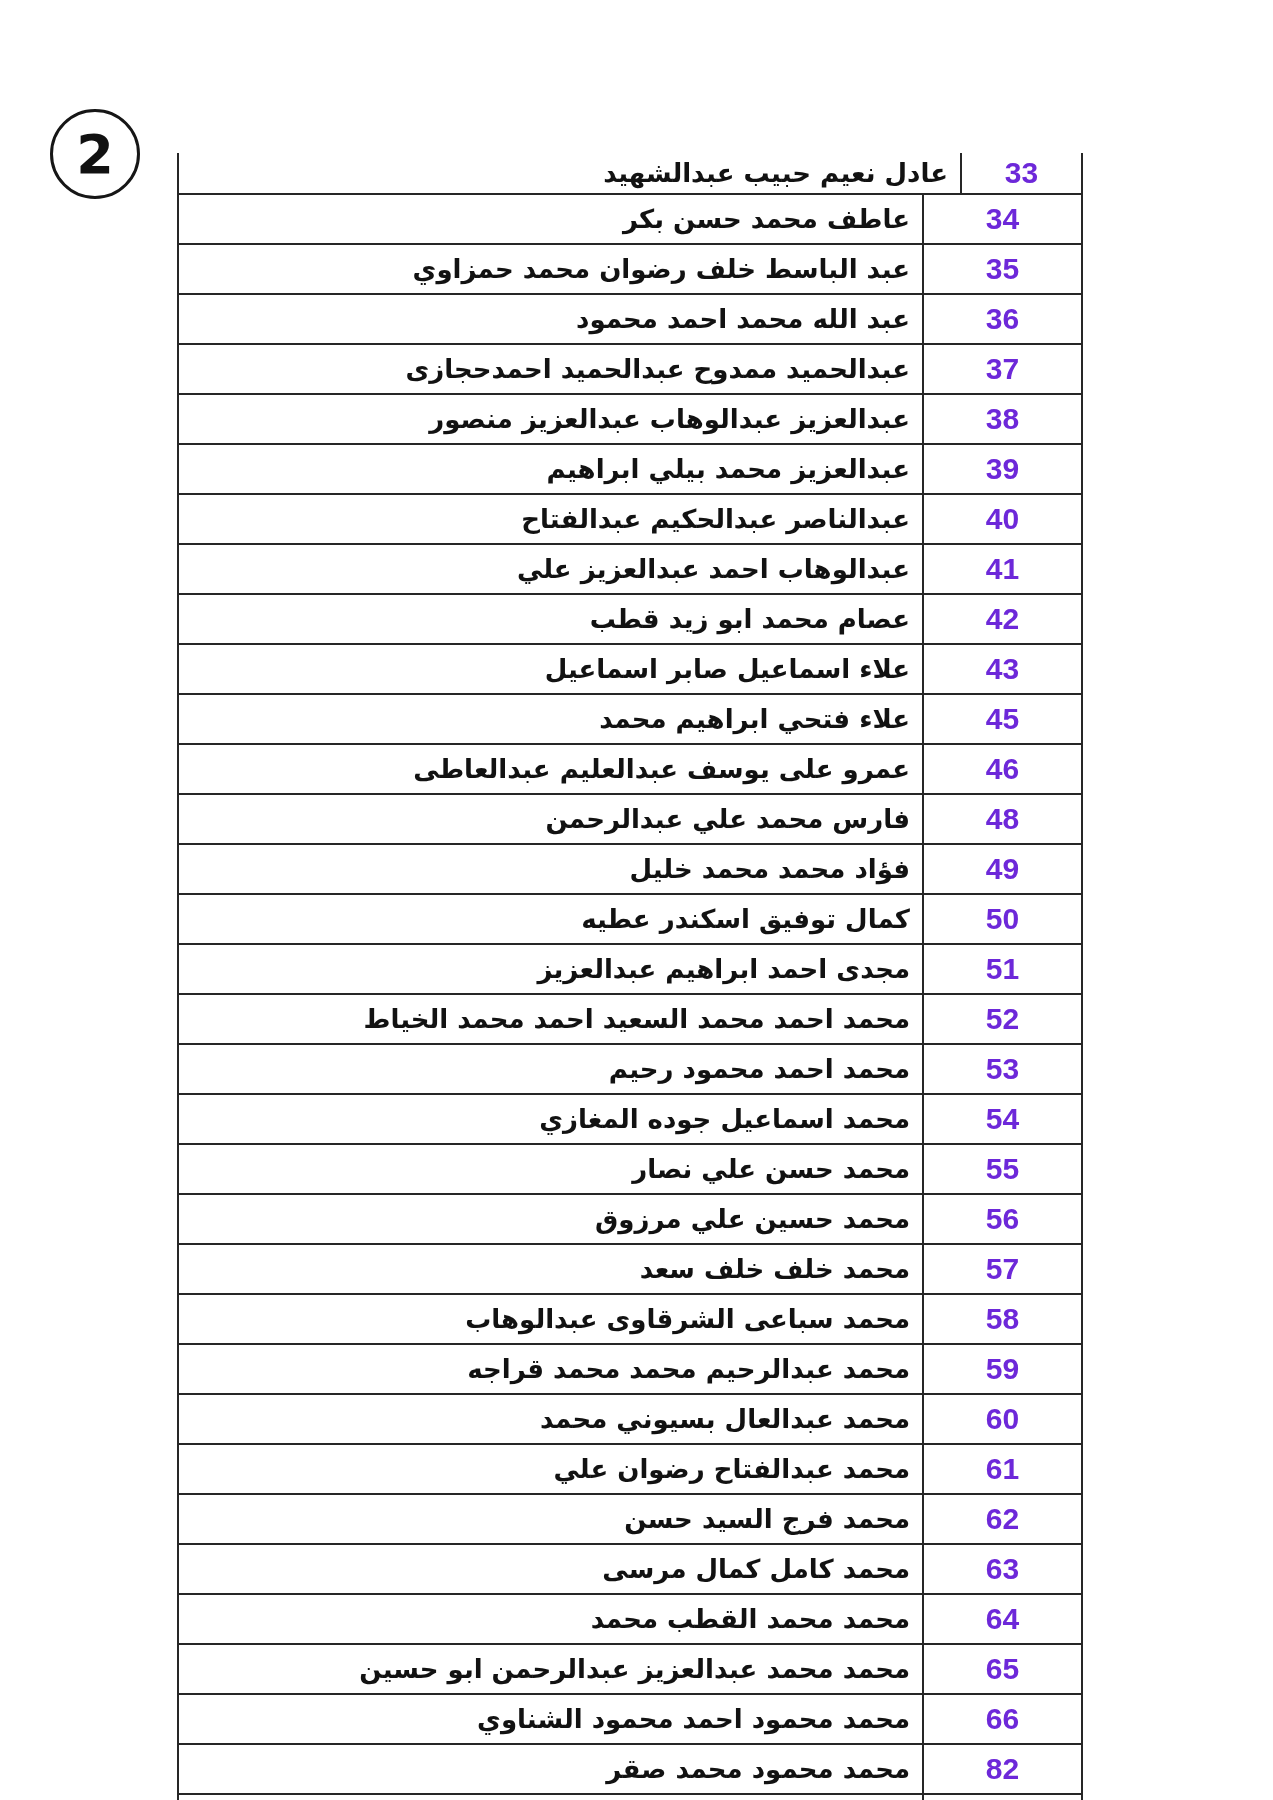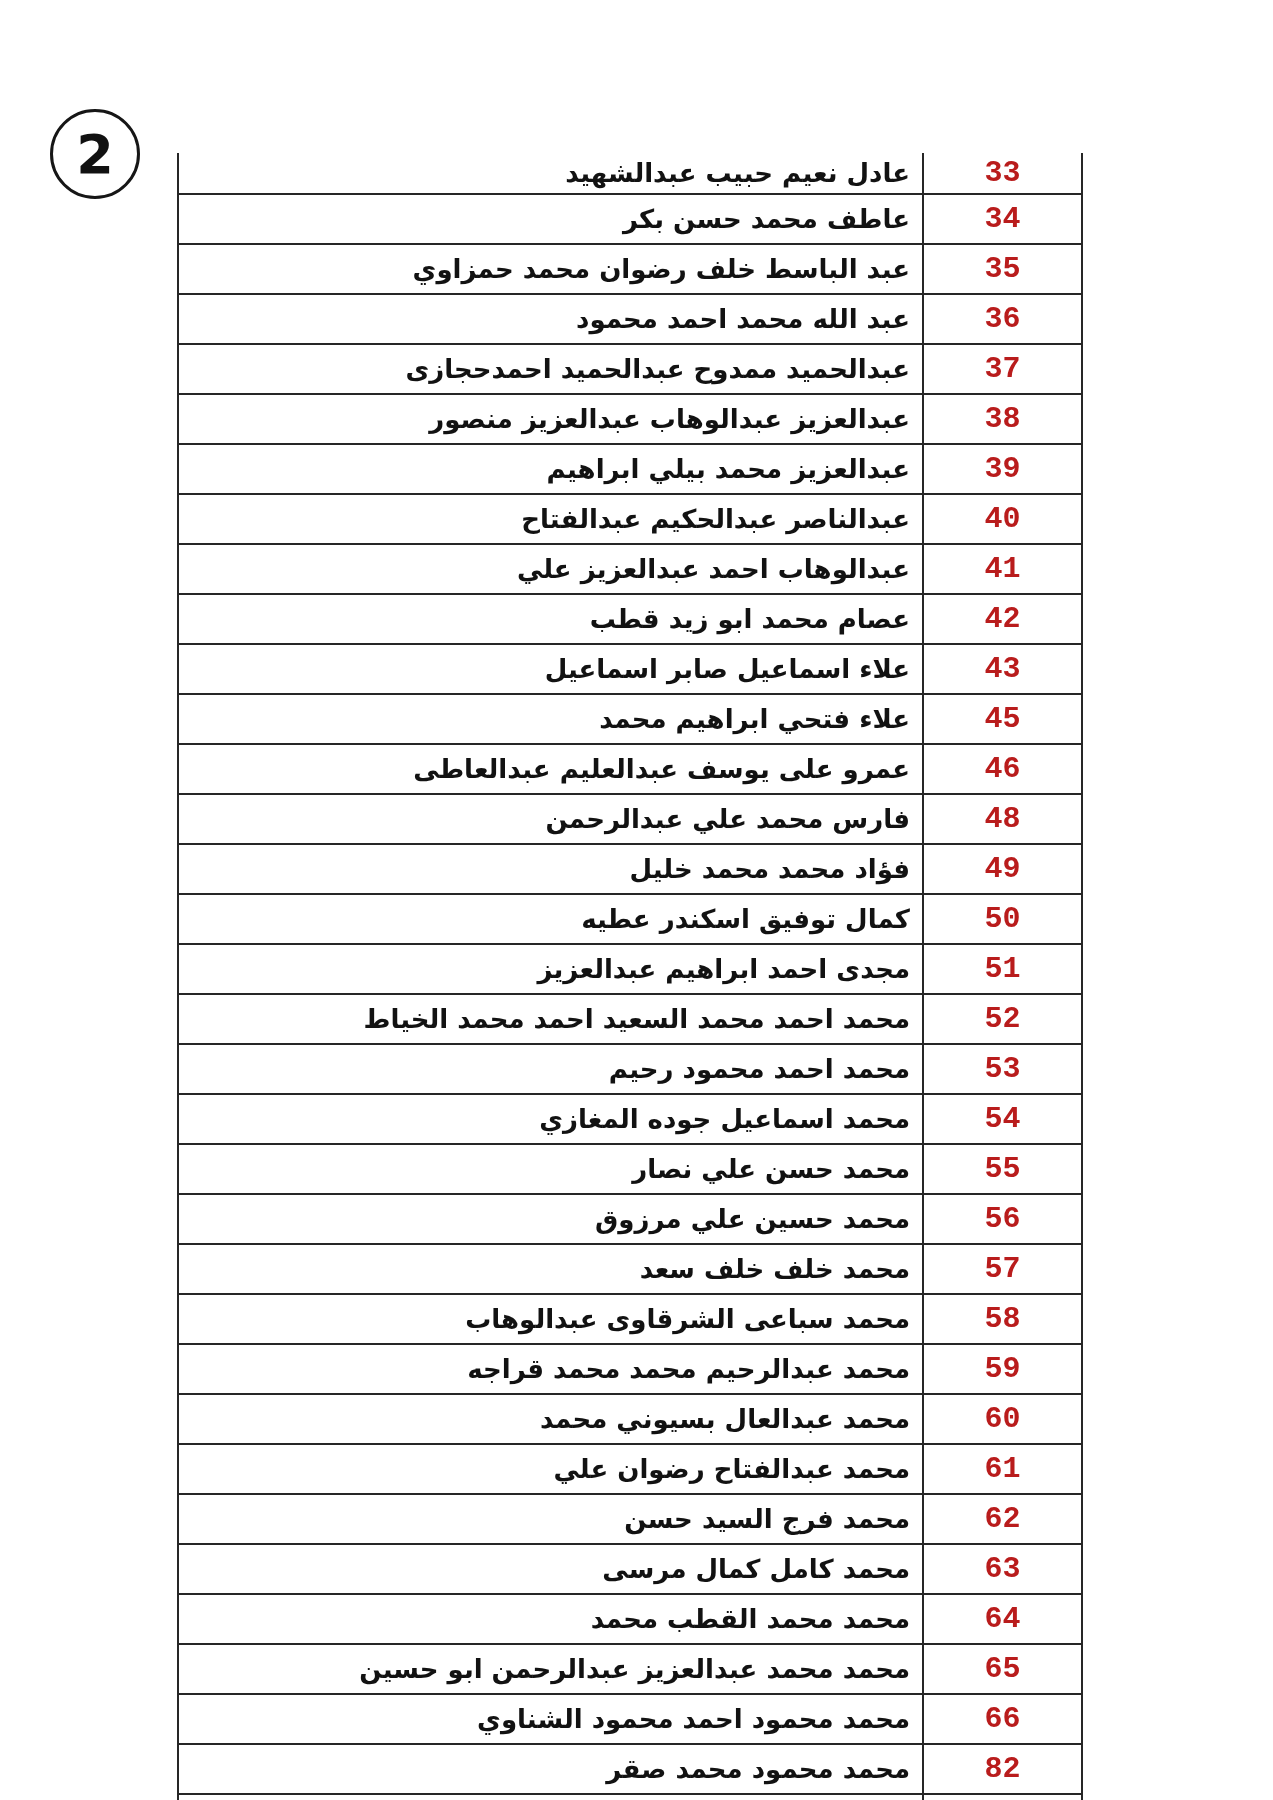--- a/index.html
+++ b/index.html
@@ -24,38 +24,38 @@
     width:906px;
     border-left:2px solid #262626;
     border-right:2px solid #262626;
     background:#fff;
   }
   .row {
     display:flex; flex-direction:row;
     height:50px;
     border-bottom:2px solid #262626;
   }
-  .row:first-child { height:42px; }
+  .row:first-child { height:42px;padding-left:38px; }
   .name-cell {
     width:745px;
     border-right:2px solid #262626;
     display:flex; align-items:center;
     direction:rtl;            
     justify-content:flex-start;
     padding-right:12px;
     font-weight:bold; font-size:26px;
     white-space:nowrap;
     color:#121212;
   }
   .number-cell {
     flex:1;
     display:flex; align-items:center; justify-content:center;
-    font-family:Liberation Mono, monospace;
+    font-family:Liberation Sans, sans-serif;
     font-weight:bold; font-size:30px;
-    color:#b91c1c;
+    color:#6d28d9;
   }
 </style>
 </head>
 <body>
 
 <div class="page-badge">
   <span>2</span>
 </div>
 
 <div class="roster-table" id="roster-table">

